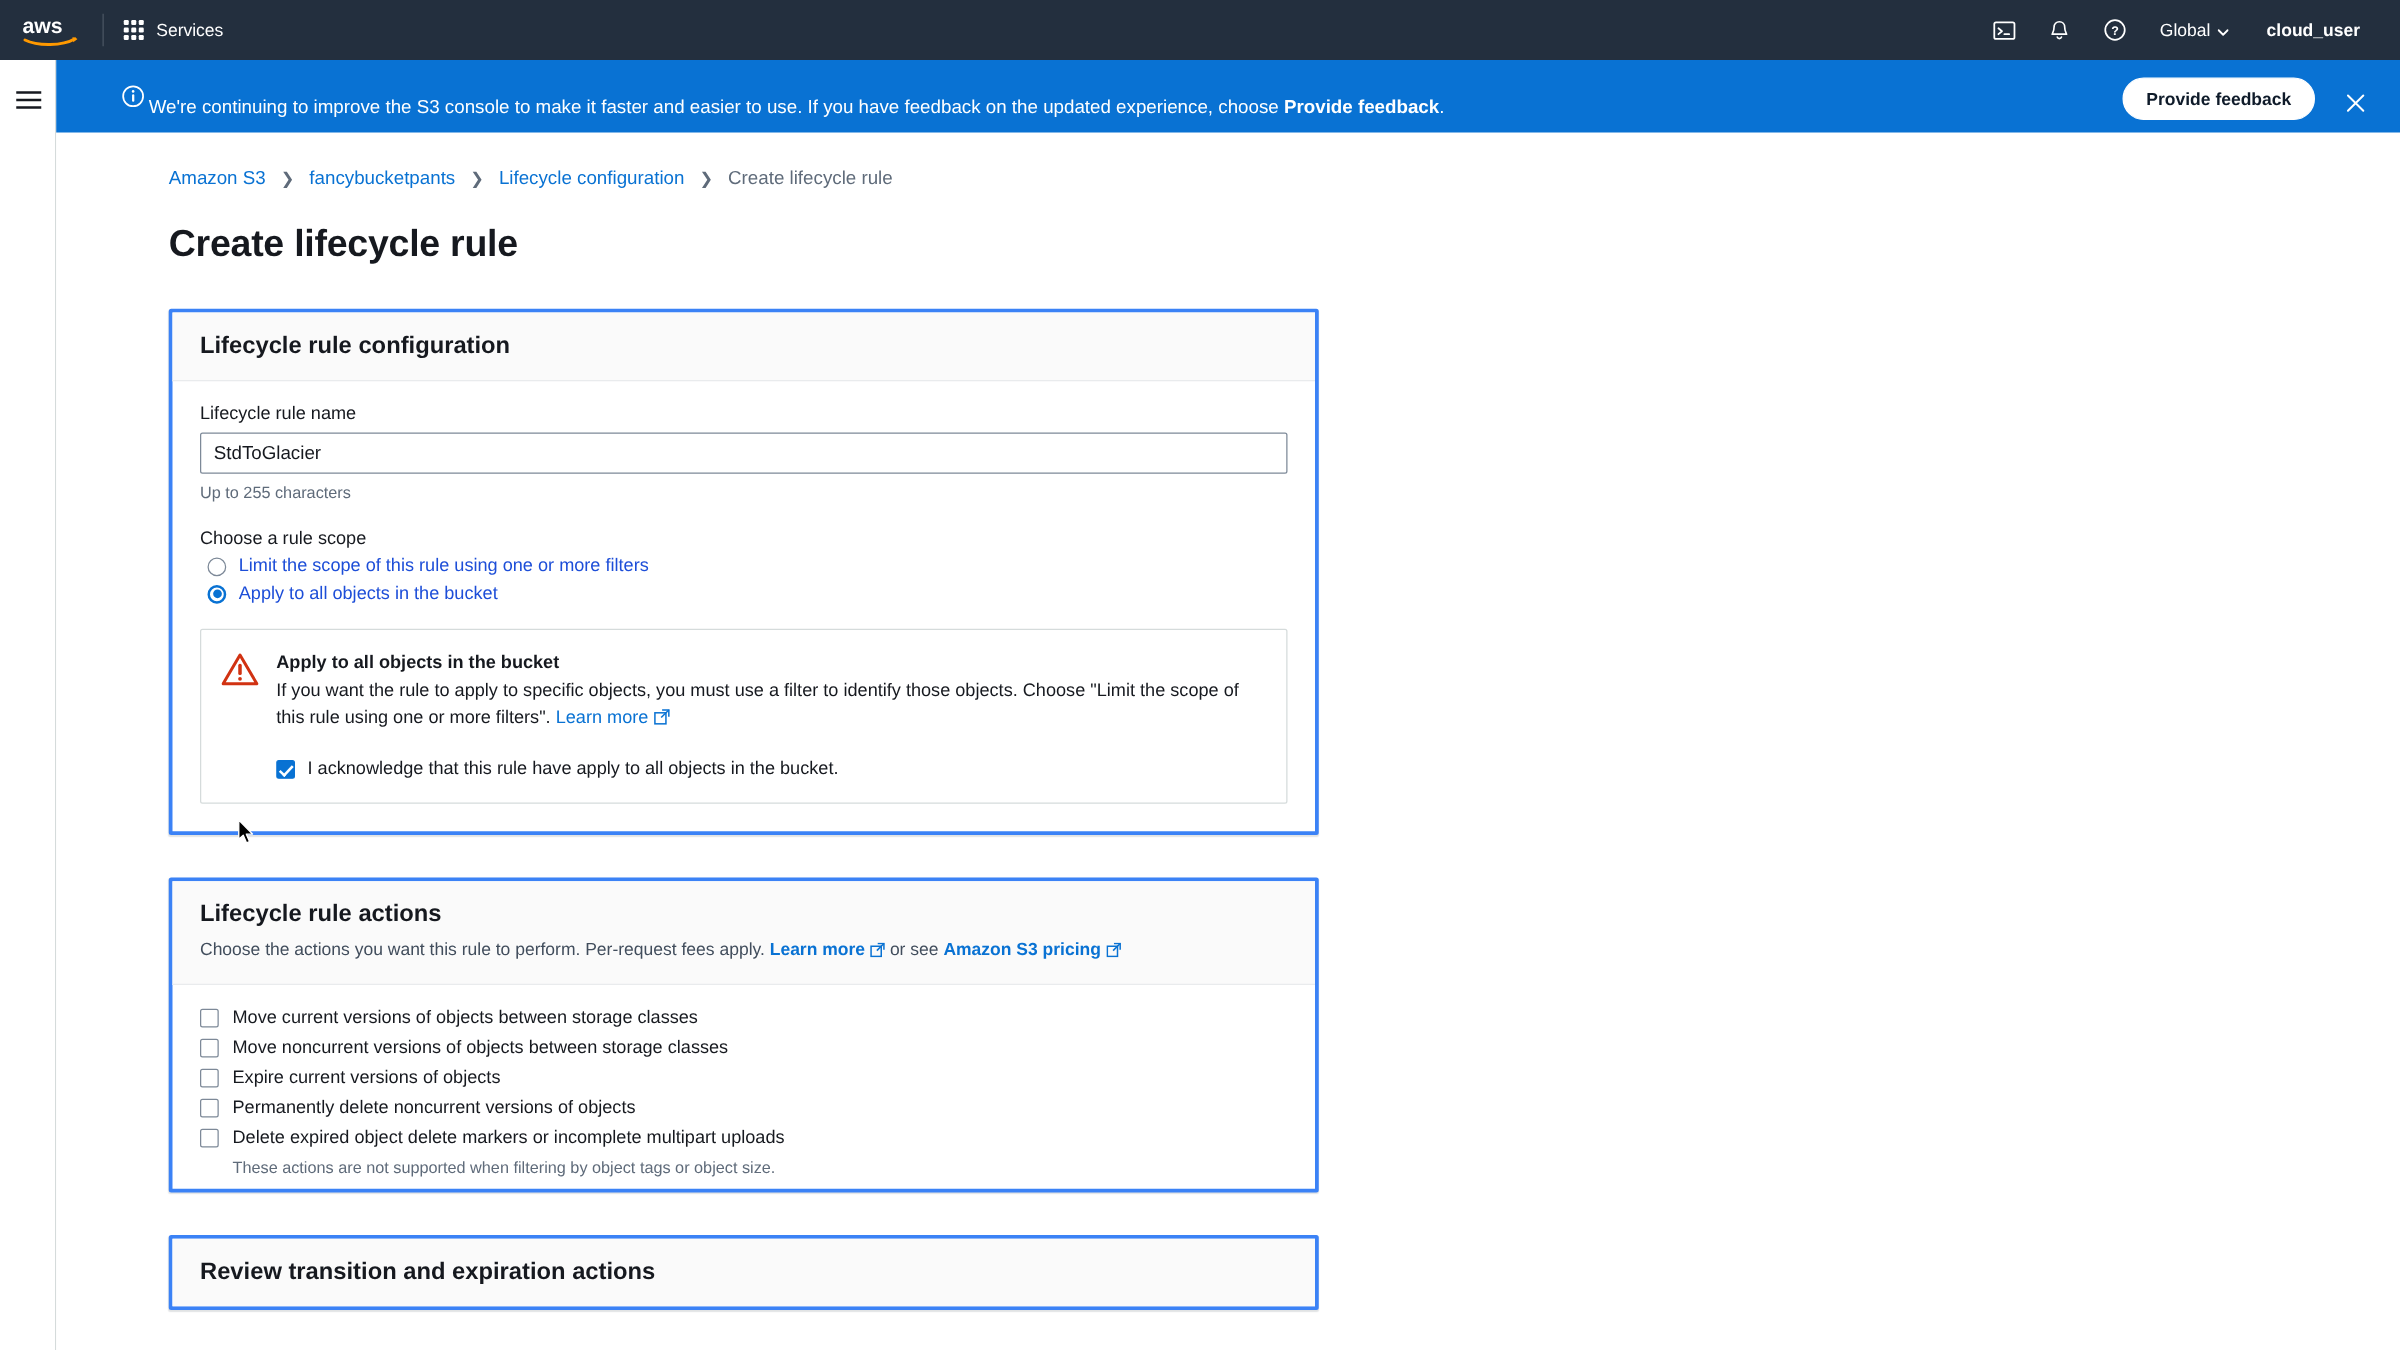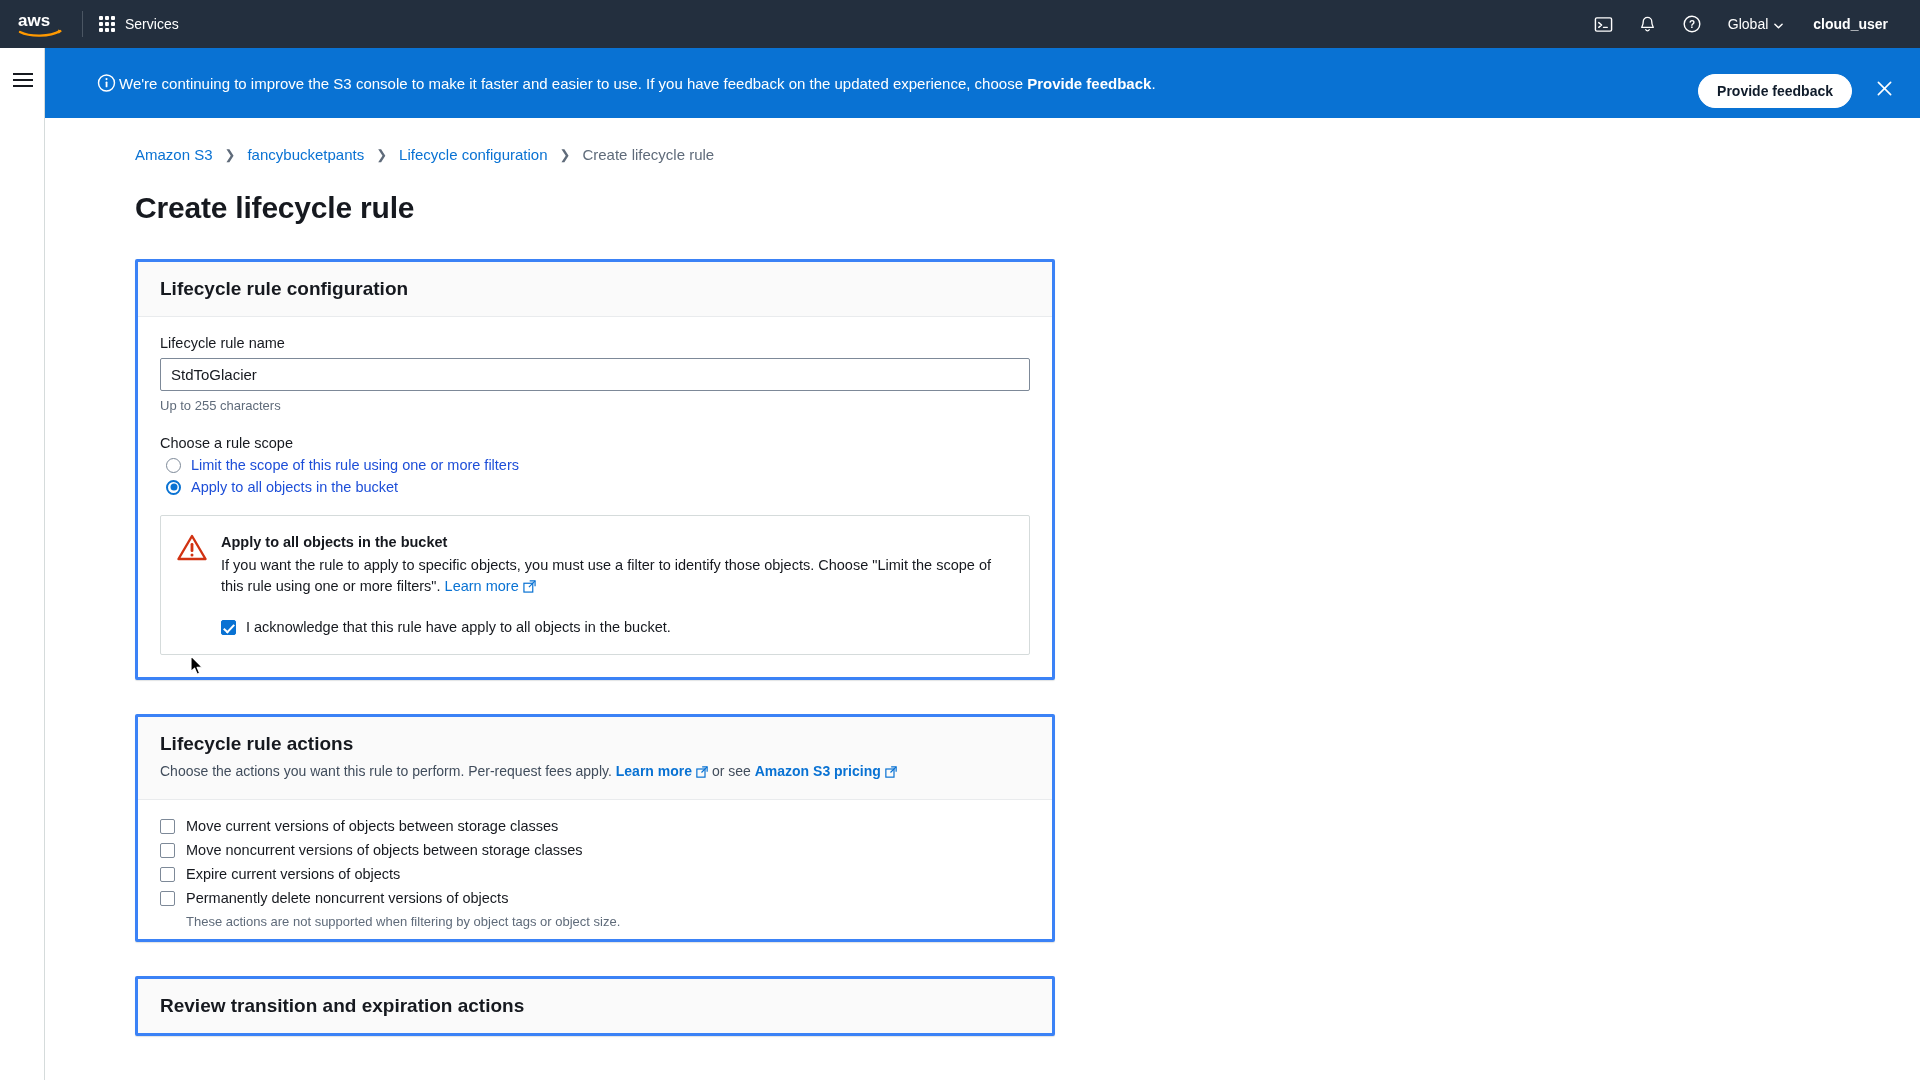--- a/index.html
+++ b/index.html
@@ -73,22 +73,22 @@
     padding: 8px 12px; font-size: 14px; cursor: pointer; border-radius: 2px;
     display:flex; align-items:center; gap:6px;
   }
   .tb-user { font-weight: 700; font-size: 14px; padding: 8px 14px; cursor: pointer; border-radius:2px; }
 
   
   .flashbar {
     background: #0972d3;
     color: #fff;
     min-height: 56px;
-    display: flex; align-items: flex-start;
-    padding: 26px 18px 10px 50px;
+    display: flex; align-items: flex-end;
+    padding: 14px 18px 10px 50px;
     font-size: 15px;
     position: relative;
   }
   .flash-info-icon {
     position: absolute; left: 52px; top: 50%; transform: translateY(-50%);
     display: flex;
   }
   .flash-text { margin-left: 24px; line-height: 20px; }
   .flash-text b { font-weight: 700; }
   .flash-btn {
@@ -431,20 +431,24 @@
               <span class="action-label">Move noncurrent versions of objects between storage classes</span>
             </div>
             <div class="action-row">
               <span class="cb"></span>
               <span class="action-label">Expire current versions of objects</span>
             </div>
             <div class="action-row">
               <span class="cb"></span>
               <span class="action-label">Permanently delete noncurrent versions of objects</span>
             </div>
+            <div class="action-row">
+              <span class="cb"></span>
+              <span class="action-label">Delete expired object delete markers or incomplete multipart uploads</span>
+            </div>
 
             <div class="actions-note">These actions are not supported when filtering by object tags or object size.</div>
           </div>
         </div>
 
         <div class="card clipped">
           <div class="card-head no-border">
             <h2 class="clip-title">Review transition and expiration actions</h2>
           </div>
         </div>

